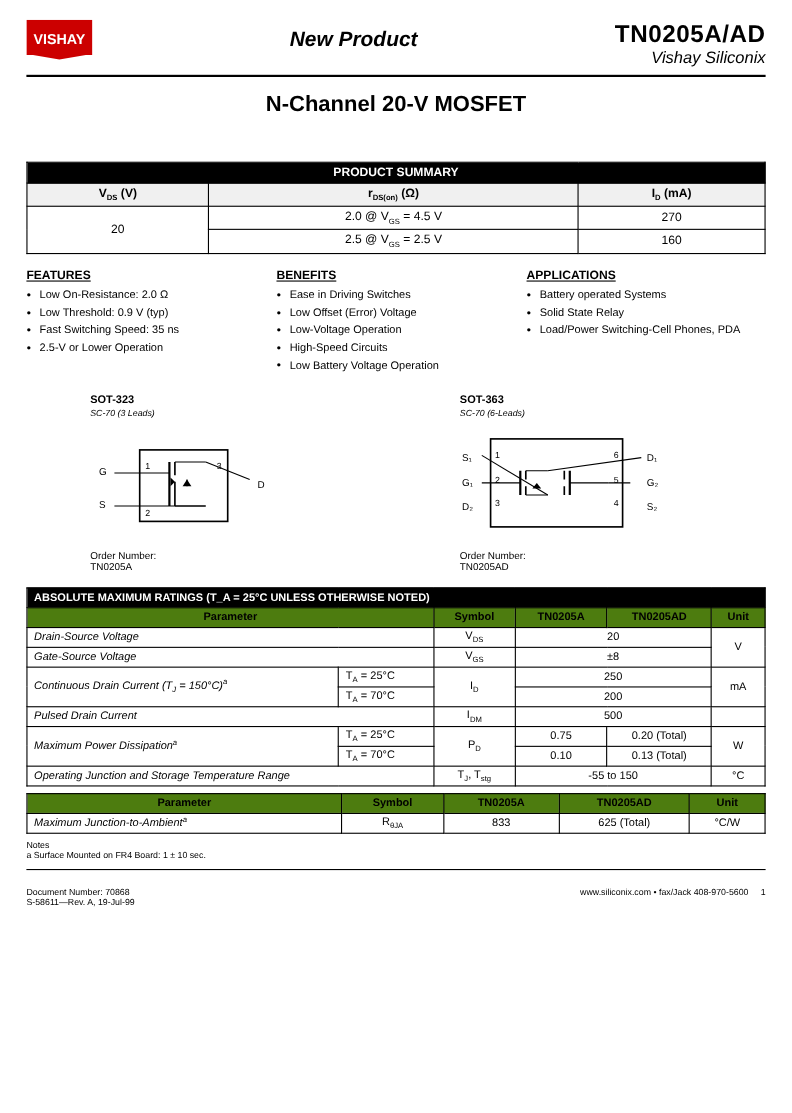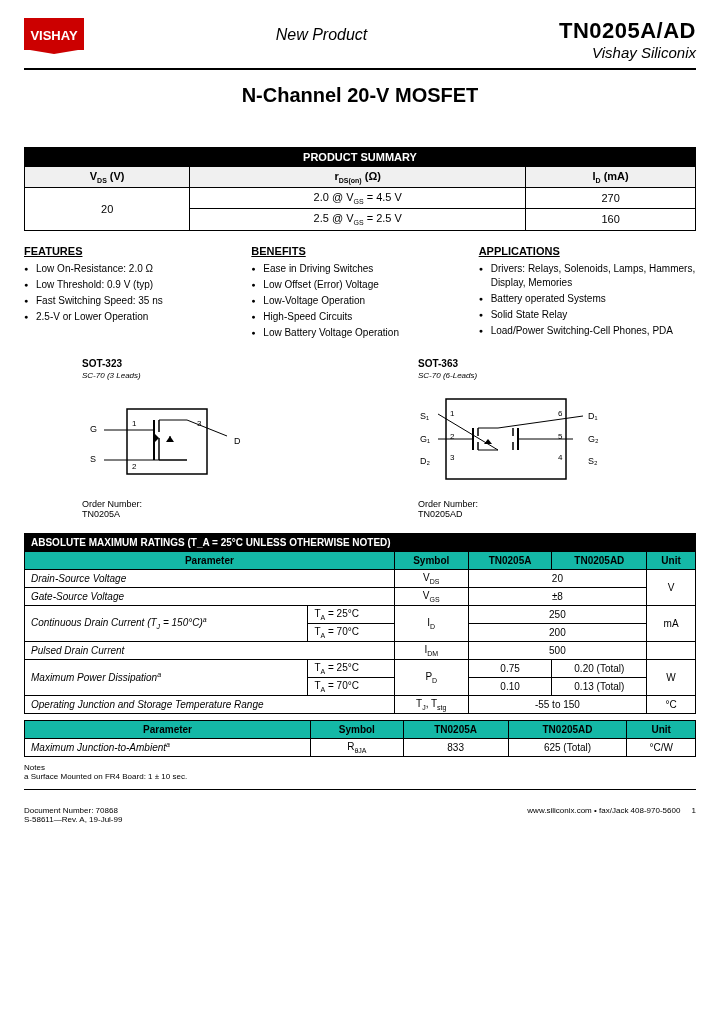--- a/index.html
+++ b/index.html
@@ -30,22 +30,22 @@
     .vishay-logo {
       width: 60px;
       height: 44px;
     }
     .header-center {
       text-align: center;
       padding-top: 8px;
     }
     .new-product {
       font-style: italic;
-      font-size: 16px;
-      font-weight: normal;
+      font-size: 19px;
+      font-weight: bold;
     }
     .header-right {
       text-align: right;
     }
     .part-number {
       font-size: 22px;
       font-weight: bold;
       letter-spacing: 0.5px;
     }
     .company-name {
@@ -159,21 +159,21 @@
     .big-table .table-header-row {
       background: #000;
       color: #fff;
     }
     .big-table .table-header-row td {
       padding: 3px 6px;
       font-weight: bold;
       font-size: 10px;
     }
     .big-table .col-headers th {
-      background: #14b8a6;
+      background: #4d7c0f;
       border: 1px solid #000;
       padding: 3px 6px;
       text-align: center;
       font-size: 10px;
     }
     .big-table td {
       border: 1px solid #000;
       padding: 2px 6px;
       font-size: 10px;
     }
@@ -264,21 +264,20 @@
       <li>Ease in Driving Switches</li>
       <li>Low Offset (Error) Voltage</li>
       <li>Low-Voltage Operation</li>
       <li>High-Speed Circuits</li>
       <li>Low Battery Voltage Operation</li>
     </ul>
   </div>
   <div class="col-third">
     <div class="col-header">APPLICATIONS</div>
     <ul class="bullet-list">
-      <li>Drivers: Relays, Solenoids, Lamps, Hammers, Display, Memories</li>
       <li>Battery operated Systems</li>
       <li>Solid State Relay</li>
       <li>Load/Power Switching-Cell Phones, PDA</li>
     </ul>
   </div>
 </div>
 
 <div class="diagrams-section">
 
   <div class="diagram-box">

